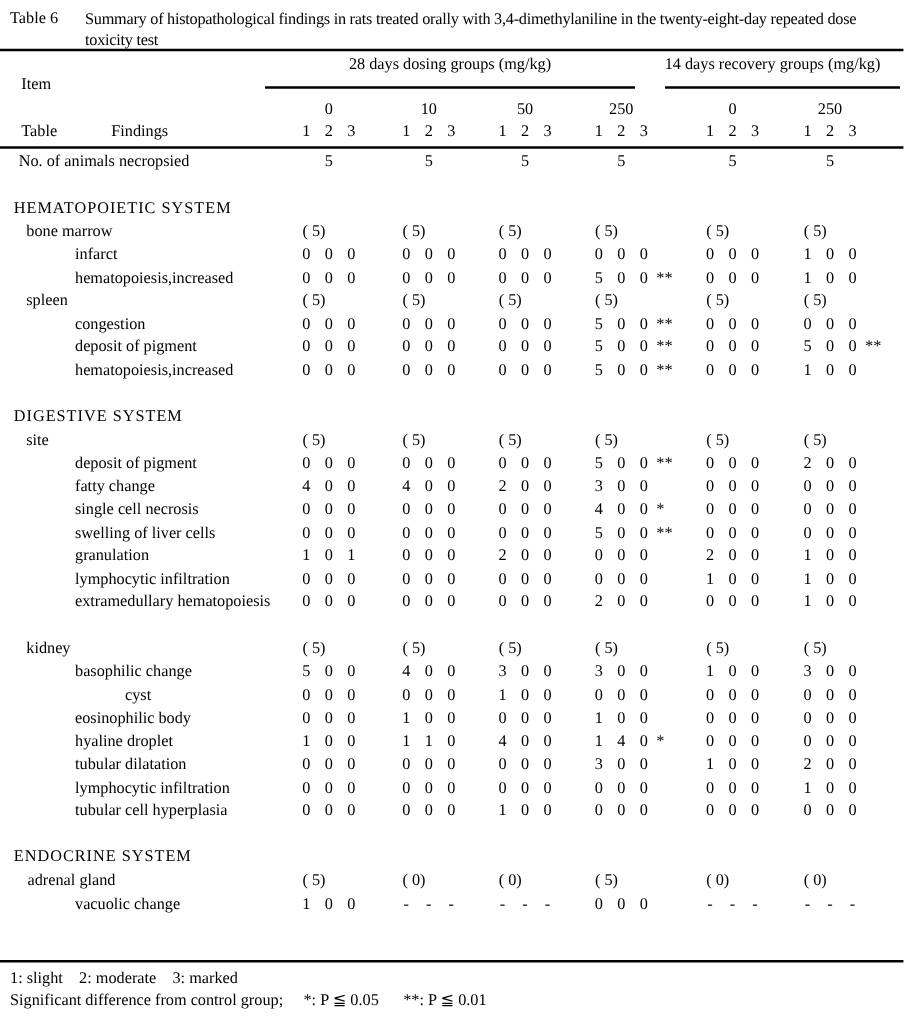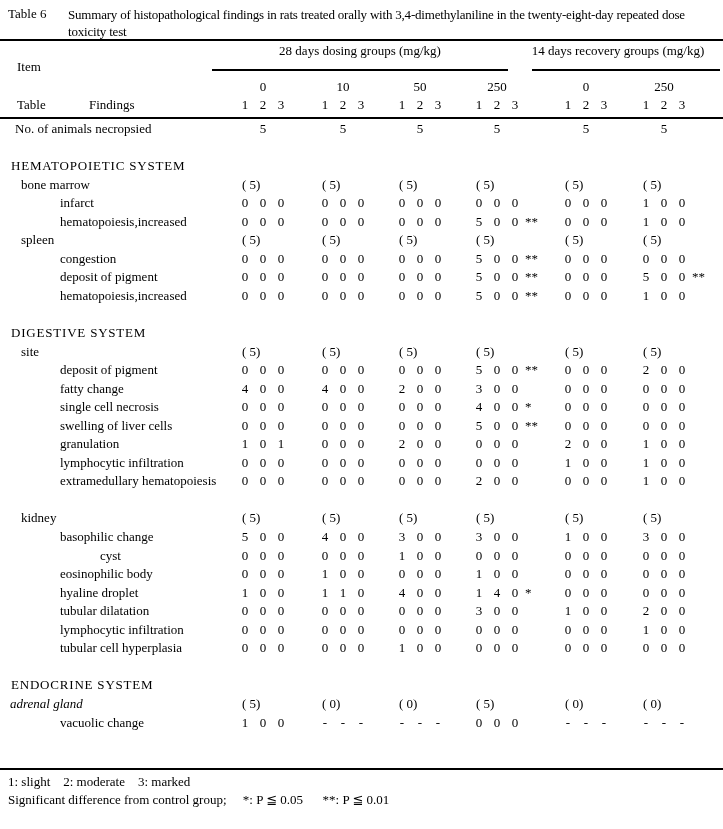--- a/index.html
+++ b/index.html
@@ -543,21 +543,21 @@
         <span class="cell" style="left: 595px; width: 18px;">0</span>
         <span class="cell" style="left: 637px; width: 18px;">0</span>
         <span class="cell" style="left: 655px; width: 18px;">0</span>
         <span class="cell" style="left: 673px; width: 18px;">0</span>
       </div>
       <div class="trow"></div>
       <div class="trow">
         <span class="sec" style="left: 11px;">ENDOCRINE SYSTEM</span>
       </div>
       <div class="trow">
-        <span style="left: 10px; font-style: italic;">adrenal gland</span>
+        <span style="left: 22px;">adrenal gland</span>
         <span style="left: 242px;">( 5)</span>
         <span style="left: 322px;">( 0)</span>
         <span style="left: 399px;">( 0)</span>
         <span style="left: 476px;">( 5)</span>
         <span style="left: 565px;">( 0)</span>
         <span style="left: 643px;">( 0)</span>
       </div>
       <div class="trow">
         <span style="left: 60px;">vacuolic change</span>
         <span class="cell" style="left: 236px; width: 18px;">1</span>

